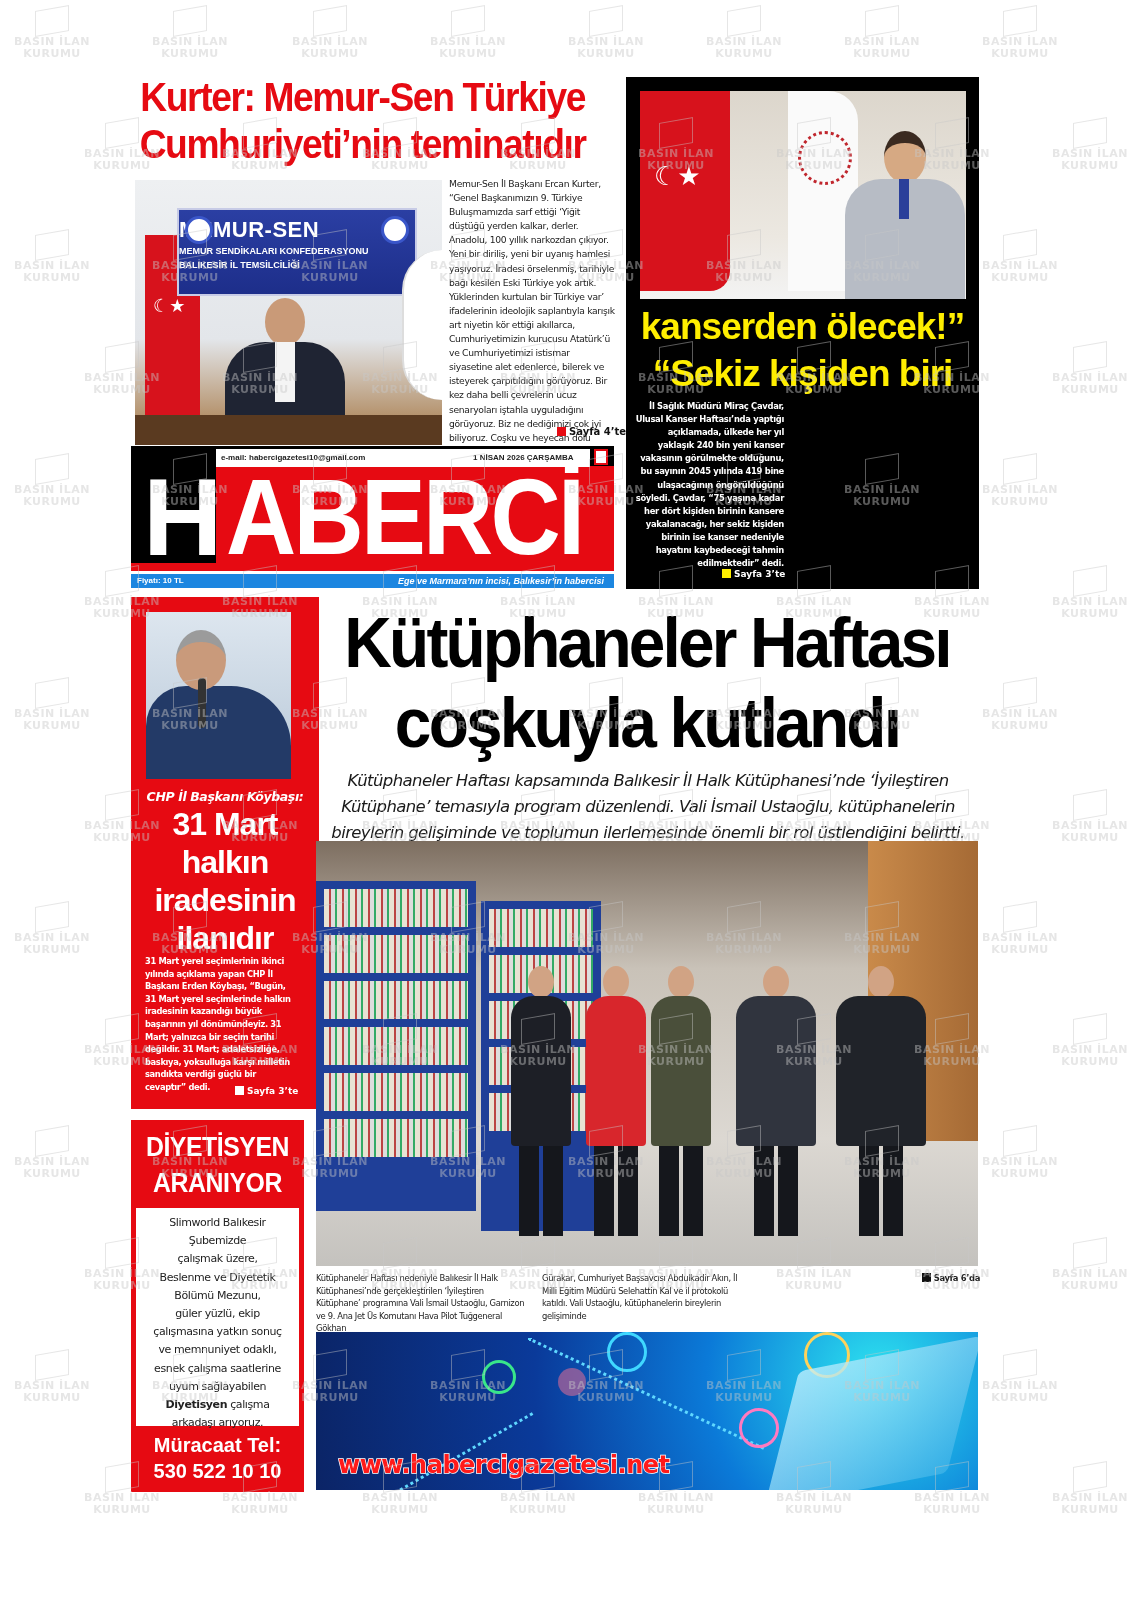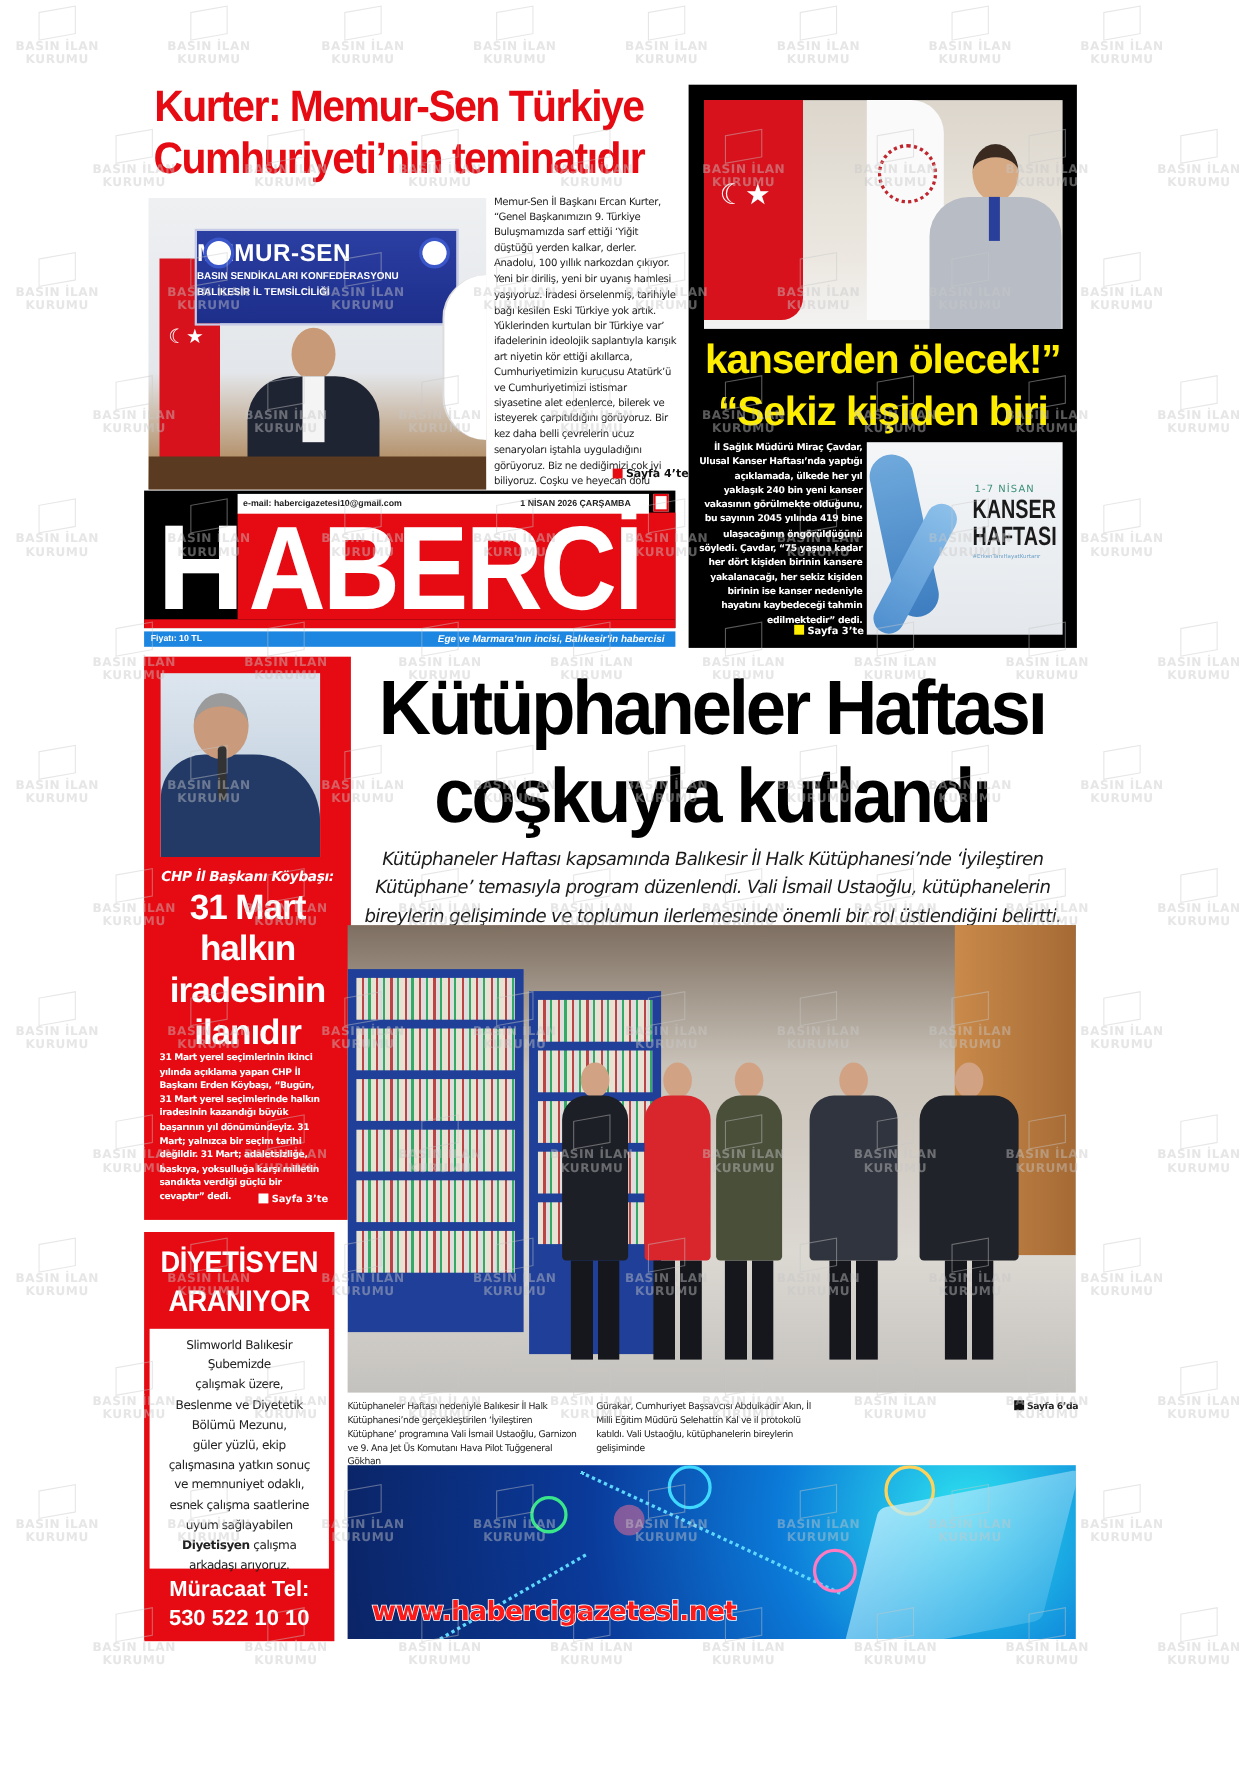--- a/index.html
+++ b/index.html
@@ -719,21 +719,21 @@
   <div>Kurter: Memur-Sen Türkiye</div>
   <div>Cumhuriyeti’nin teminatıdır</div>
 </div>
 
 <div class="abs kurter-photo">
   <div class="flag-l"></div>
   <div class="memur-banner">
     <div class="seal" style="left:6px"></div>
     <div class="seal" style="right:6px"></div>
     <div class="b1">MEMUR-SEN</div>
-    <div class="b2">BASIN SENDİKALARI KONFEDERASYONU</div>
+    <div class="b2">MEMUR SENDİKALARI KONFEDERASYONU</div>
     <div class="b3">BALIKESİR İL TEMSİLCİLİĞİ</div>
   </div>
   <div class="flag-r"></div>
   <div class="person1">
       <div class="head"></div>
       <div class="body"></div>
     </div>
   <div class="desk1"></div>
 </div>
 
@@ -766,28 +766,20 @@
         <div class="body"></div>
       </div>
   </div>
   <div class="cancer-title">
     <div>kanserden ölecek!”</div>
     <div>“Sekiz kişiden biri</div>
   </div>
   <div class="cancer-body">İl Sağlık Müdürü Miraç Çavdar, Ulusal Kanser Haftası’nda yaptığı açıklamada, ülkede her yıl yaklaşık 240 bin yeni kanser vakasının görülmekte olduğunu, bu sayının 2045 yılında 419 bine ulaşacağının öngörüldüğünü söyledi. Çavdar, “75 yaşına kadar her dört kişiden birinin kansere yakalanacağı, her sekiz kişiden birinin ise kanser nedeniyle hayatını kaybedeceği tahmin edilmektedir” dedi.</div>
   <div class="sayfa-yellow">
     <span class="sq" style="background:#ffee00"></span><span>Sayfa 3’te</span>
-  </div>
-  <div class="ribbon-img">
-    <div class="ribbon"></div>
-    <div class="ribbon2"></div>
-    <div class="rib-date">1-7 NİSAN</div>
-    <div class="rib-t1">KANSER</div>
-    <div class="rib-t2">HAFTASI</div>
-    <div class="rib-tag">#ErkenTanıHayatKurtarır</div>
   </div>
 </div>
 
 <div class="abs chp-box">
   <div class="chp-photo person3">
     <div class="body"></div>
       <div class="head"></div>
       <div class="mic"></div>
   </div>
   <div class="chp-kicker">CHP İl Başkanı Köybaşı:</div>

